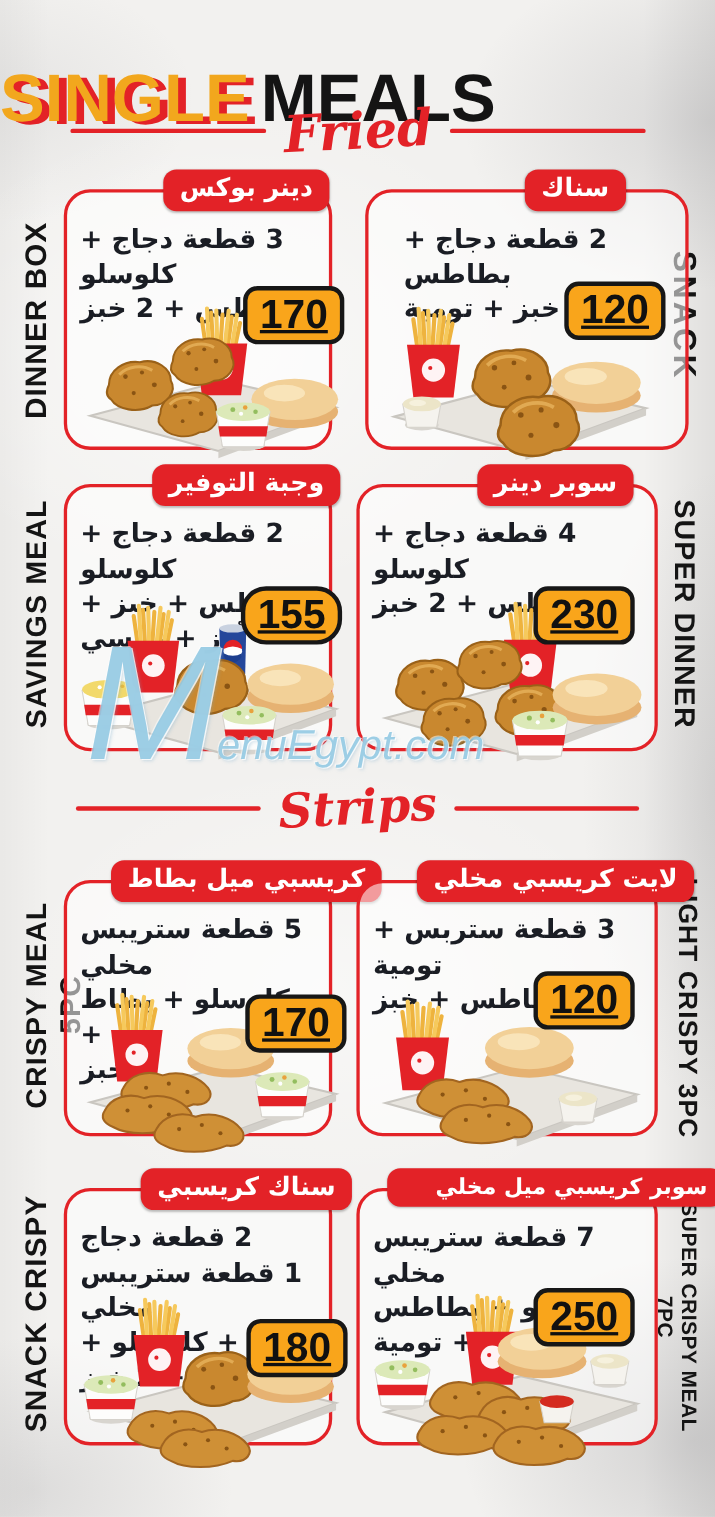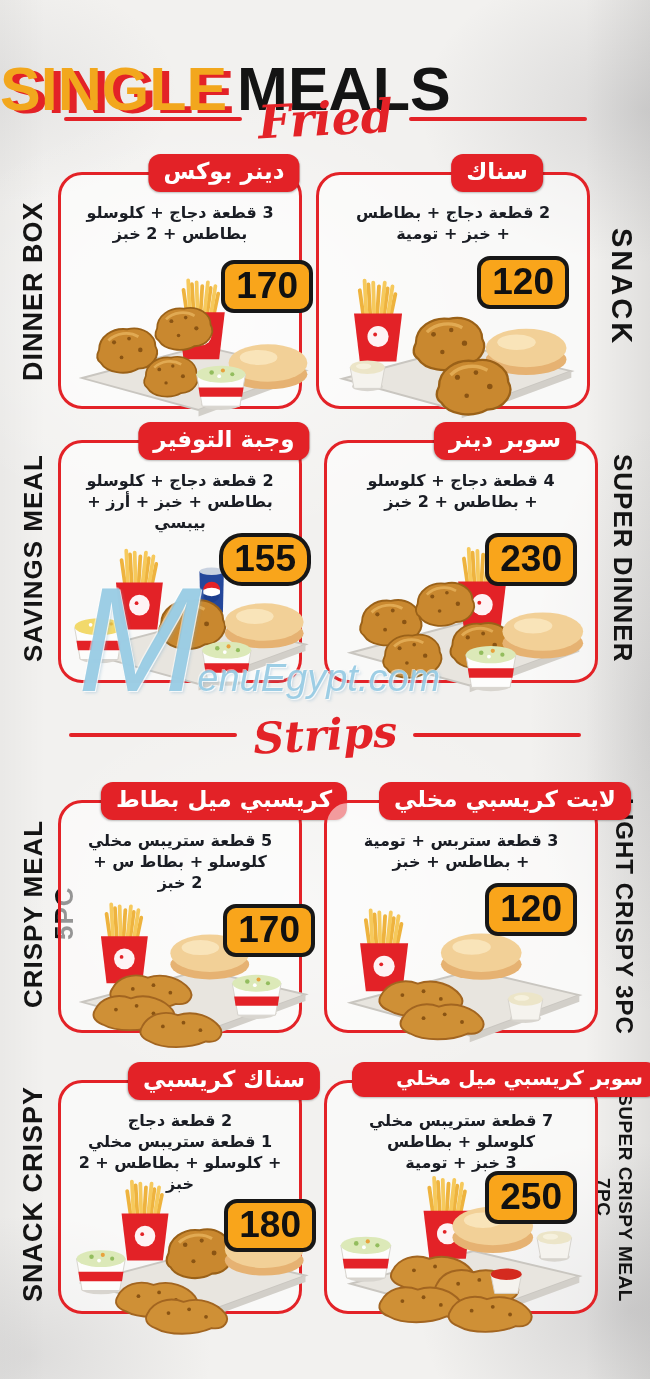--- a/index.html
+++ b/index.html
@@ -36,41 +36,41 @@
   .watermark{position:absolute;top:640px;left:78px;width:520px;z-index:30;pointer-events:none;
     font-family:Liberation Sans, sans-serif;font-style:italic;font-size:38px;line-height:1;
     color:rgba(140,198,224,.85);
     text-shadow:1px 1px 0 rgba(255,255,255,.8), -1px -1px 0 rgba(255,255,255,.5), 2px 2px 3px rgba(120,170,200,.35);}
   .watermark::first-letter{font-size:148px;line-height:0;letter-spacing:-4px;}
 
   
   .card{position:absolute;background:rgba(255,255,255,.55);
         border:3px solid #e32227;border-radius:24px;z-index:10;}
   .c1{left:58px;top:172px;width:238px;height:231px;}
-  .c2{left:316px;top:172px;width:268px;height:231px;}
+  .c2{left:332px;top:172px;width:268px;height:231px;padding-left:20px;}
   .c3{left:58px;top:440px;width:238px;height:237px;}
   .c4{left:324px;top:440px;width:268px;height:237px;}
   .c5{left:58px;top:800px;width:238px;height:227px;}
   .c6{left:324px;top:800px;width:268px;height:227px;}
   .c7{left:58px;top:1080px;width:238px;height:228px;}
   .c8{left:324px;top:1080px;width:268px;height:228px;}
 
   .banner{position:absolute;top:-21px;left:50%;transform:translateX(-50%);
           background:#e32227;color:#fff;padding:5px 15px 8px;border-radius:12px;
           font-family:"DejaVu Sans",sans-serif;font-weight:bold;font-size:23px;
           white-space:nowrap;line-height:1.1;box-shadow:0 1px 2px rgba(0,0,0,.25);margin-left:44px;}
   .c8 .banner{font-size:20px;padding-left:44px;}
 
-  .desc{padding:27px 12px 0;direction:rtl;text-align:center;
-        font-family:"DejaVu Sans",sans-serif;font-weight:bold;font-size:16px;
+  .desc{padding:27px 12px 0;direction:rtl;text-align:left;
+        font-family:"DejaVu Sans",sans-serif;font-weight:bold;font-size:24px;
         color:#1a1d24;line-height:1.32;}
 
   .price{position:absolute;background:#f9a51b;border:4px solid #171717;border-radius:13px;
          color:#111;font-weight:bold;font-size:37px;line-height:1.12;padding:1px 11px 3px;
-         font-family:"Liberation Sans",sans-serif;z-index:12;}
+         font-family:"Liberation Sans",sans-serif;z-index:12;text-decoration:underline;}
   .c1 .price{top:85px;right:-14px;}
   .c2 .price{top:81px;right:18px;}
   .c3 .price{top:90px;right:-12px;border-radius:23px;}
   .c4 .price{top:90px;right:18px;}
   .c5 .price{top:101px;right:-16px;}
   .c6 .price{top:80px;right:18px;}
   .c7 .price{top:116px;right:-17px;}
   .c8 .price{top:88px;right:18px;}
 
   .food{position:absolute;left:8px;bottom:-22px;width:244px;height:160px;overflow:visible;z-index:11;}

